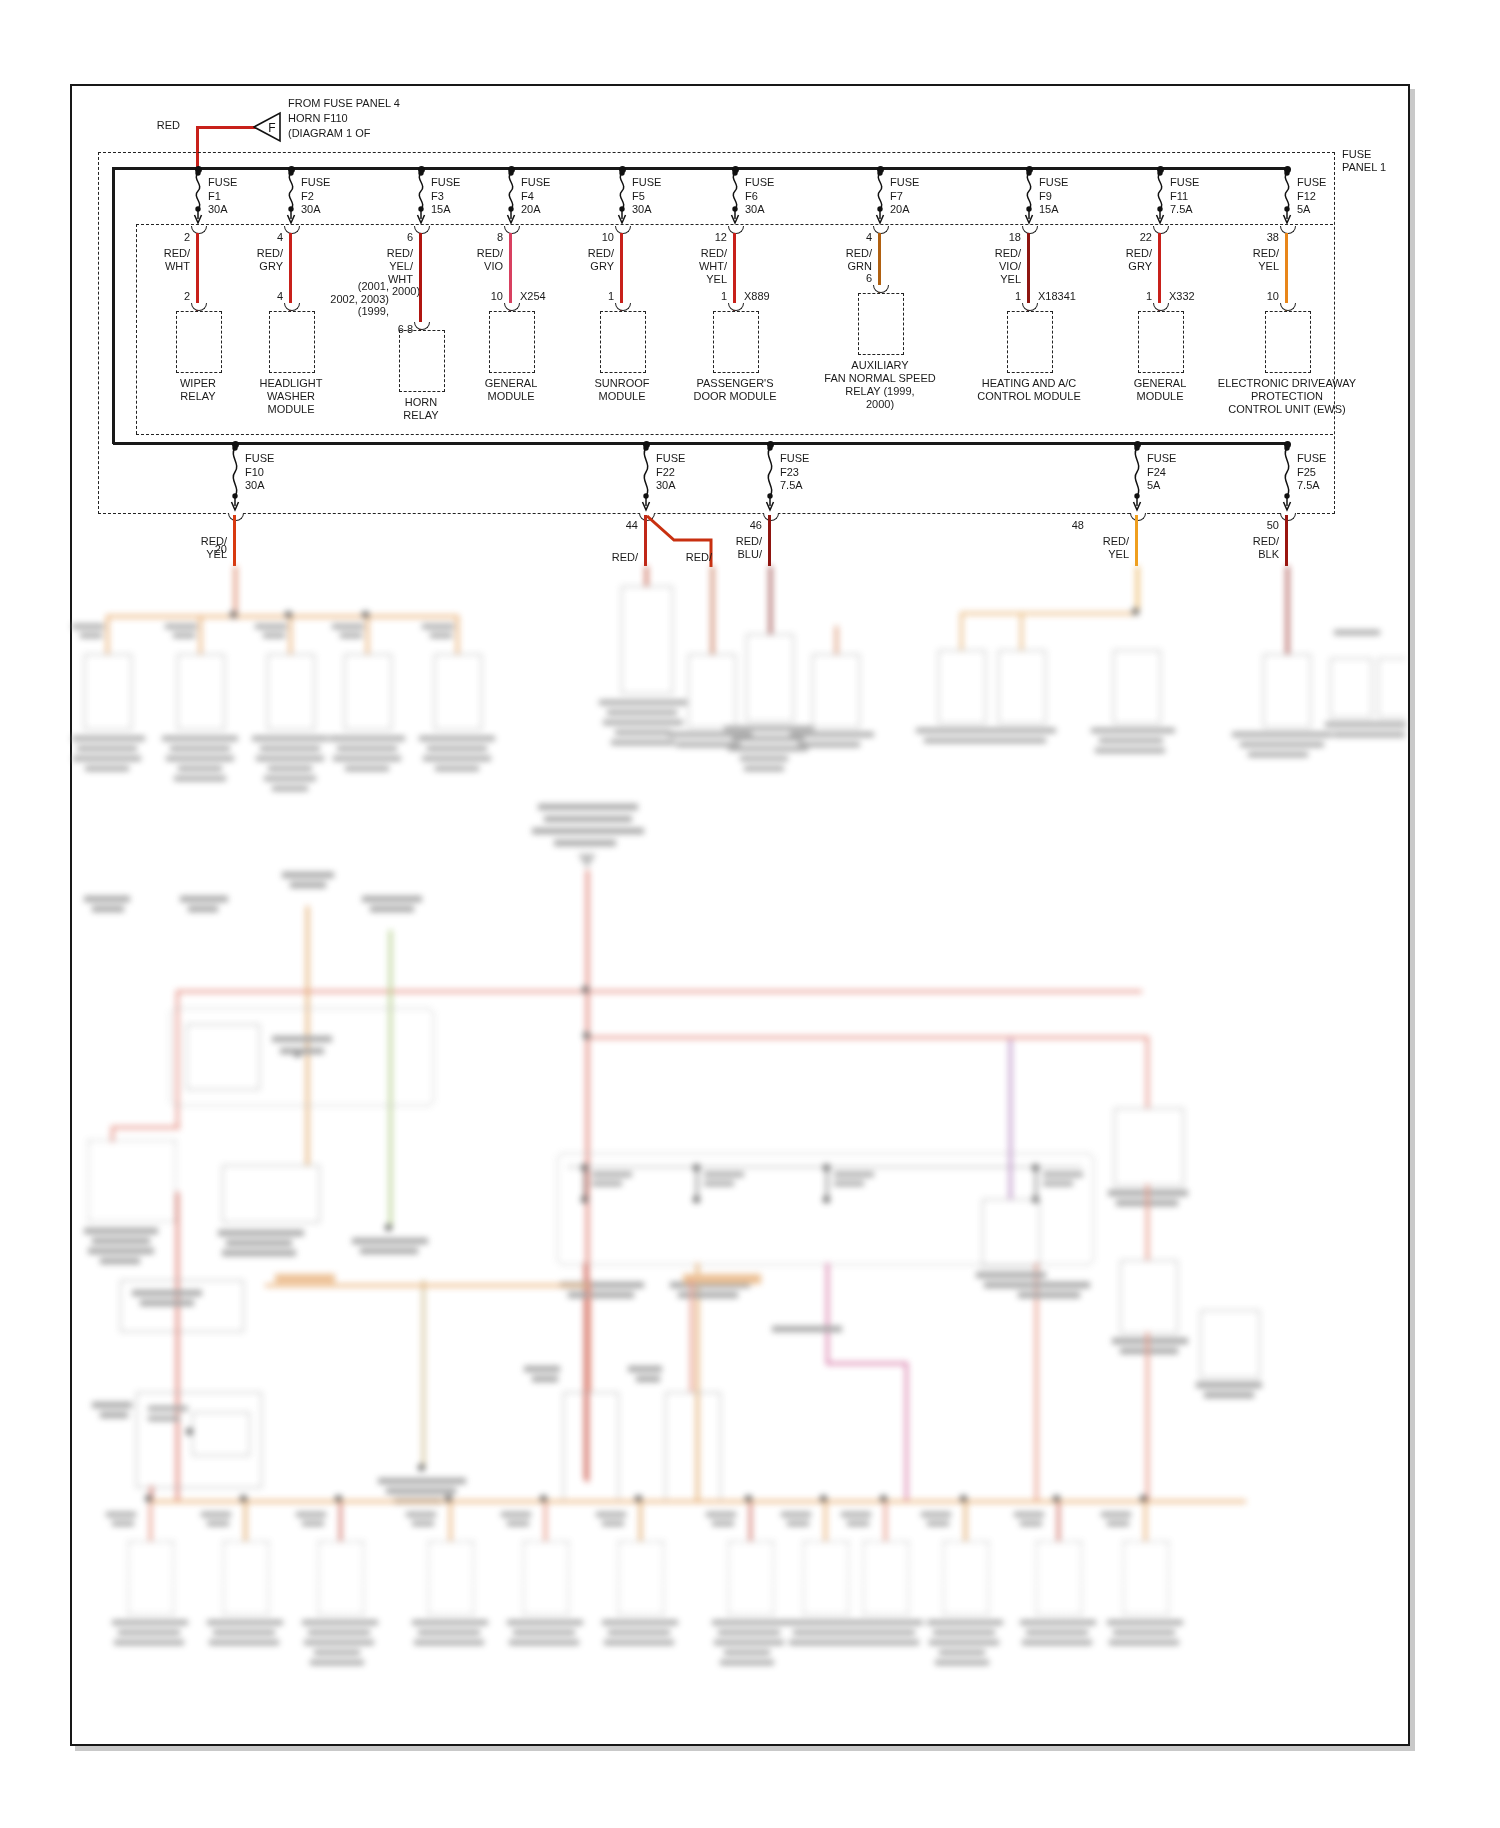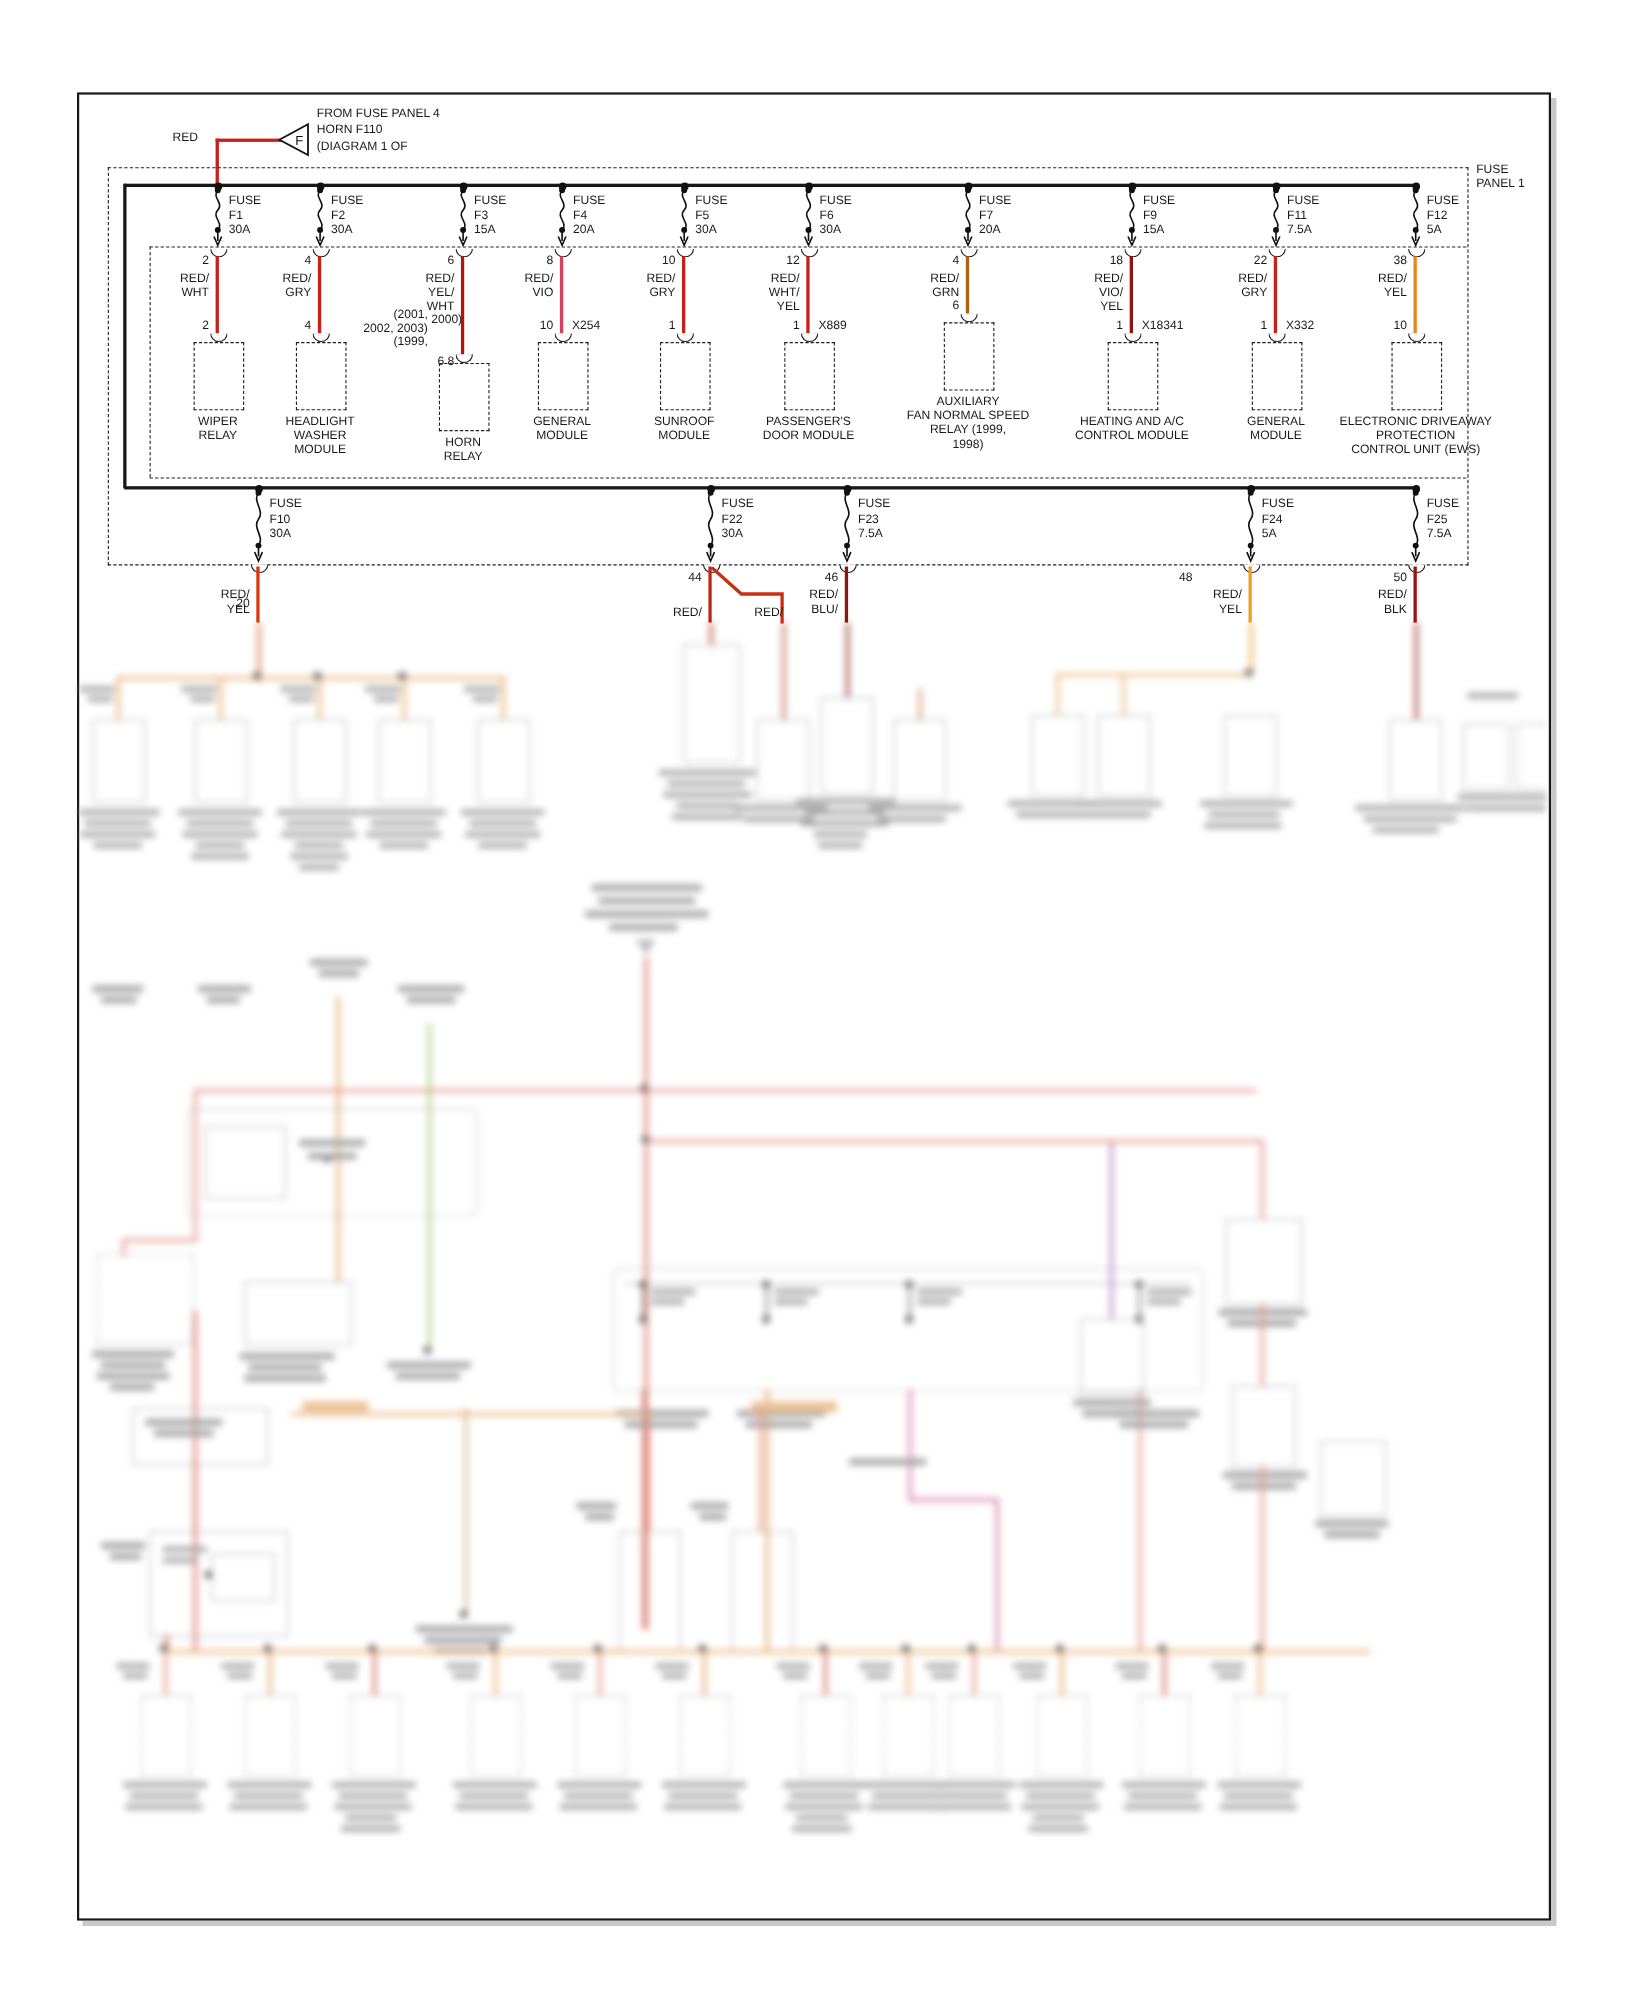--- a/index.html
+++ b/index.html
@@ -225,21 +225,21 @@
   <div class="abs txt txt-r" style="left:822px;top:231px;width:50px">4</div>
   <div class="abs txt txt-r pre" style="left:822px;top:247px;width:50px">RED/
 GRN</div>
   <div class="wire" style="left:878px;top:233px;height:60px;background:#b06010"></div>
   <div class="abs txt txt-r" style="left:822px;top:272px;width:50px">6</div>
   <div class="cup" style="left:873px;top:285px"></div>
   <div class="dashbox" style="left:858px;top:293px;width:44px;height:60px"></div>
   <div class="abs txt txt-c pre" style="left:790px;top:359px;width:180px">AUXILIARY
 FAN NORMAL SPEED
 RELAY (1999,
-1998)</div>
+2000)</div>
 
   <svg class="abs" style="left:1021px;top:168px" width="16" height="58">
       <circle cx="8" cy="5" r="2.7"></circle>
       <path class="sq" d="M8 5 C2 11,14 17,8 23 C2 29,14 35,8 41"></path>
       <circle cx="8" cy="41" r="2.7"></circle>
       <line class="sq" x1="8" y1="41" x2="8" y2="51"></line>
       <path class="sq" d="M4.5 47 L8 55 L11.5 47"></path>
     </svg>
   <div class="abs txt fuselbl" style="left:1039px;top:176px">
       <div>FUSE</div>

